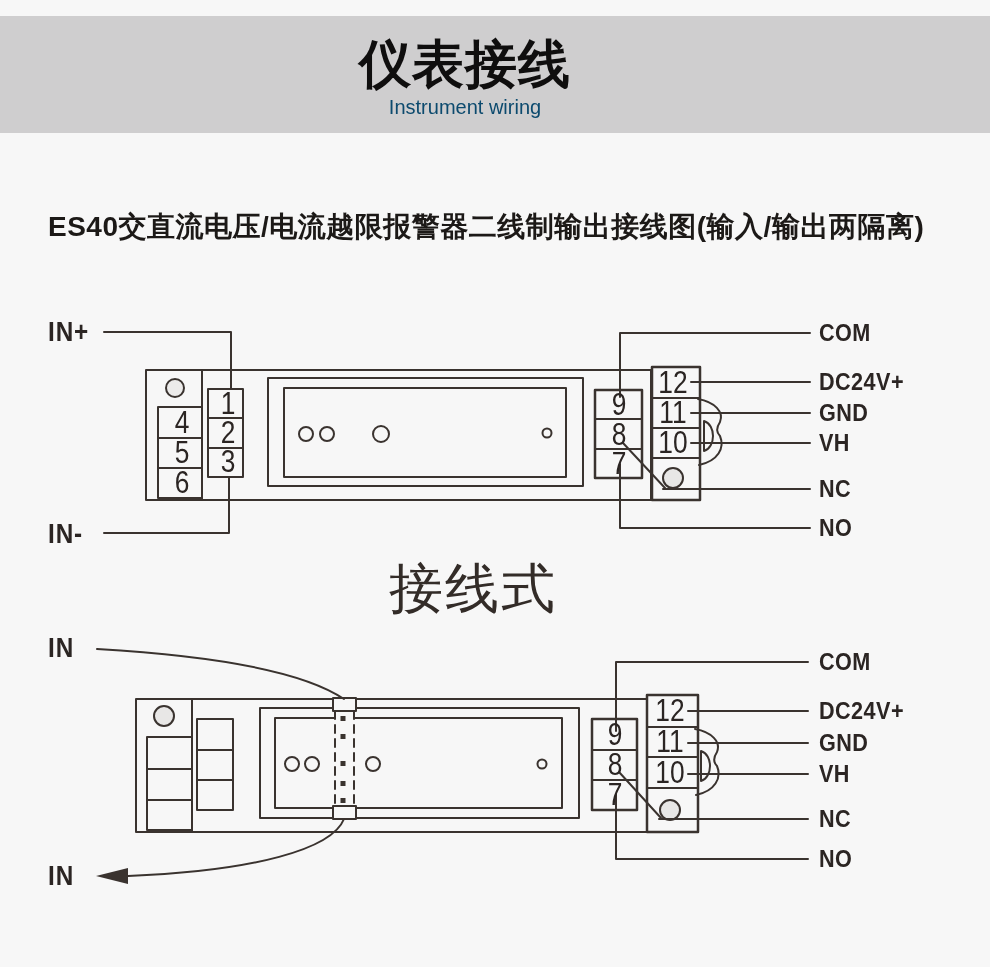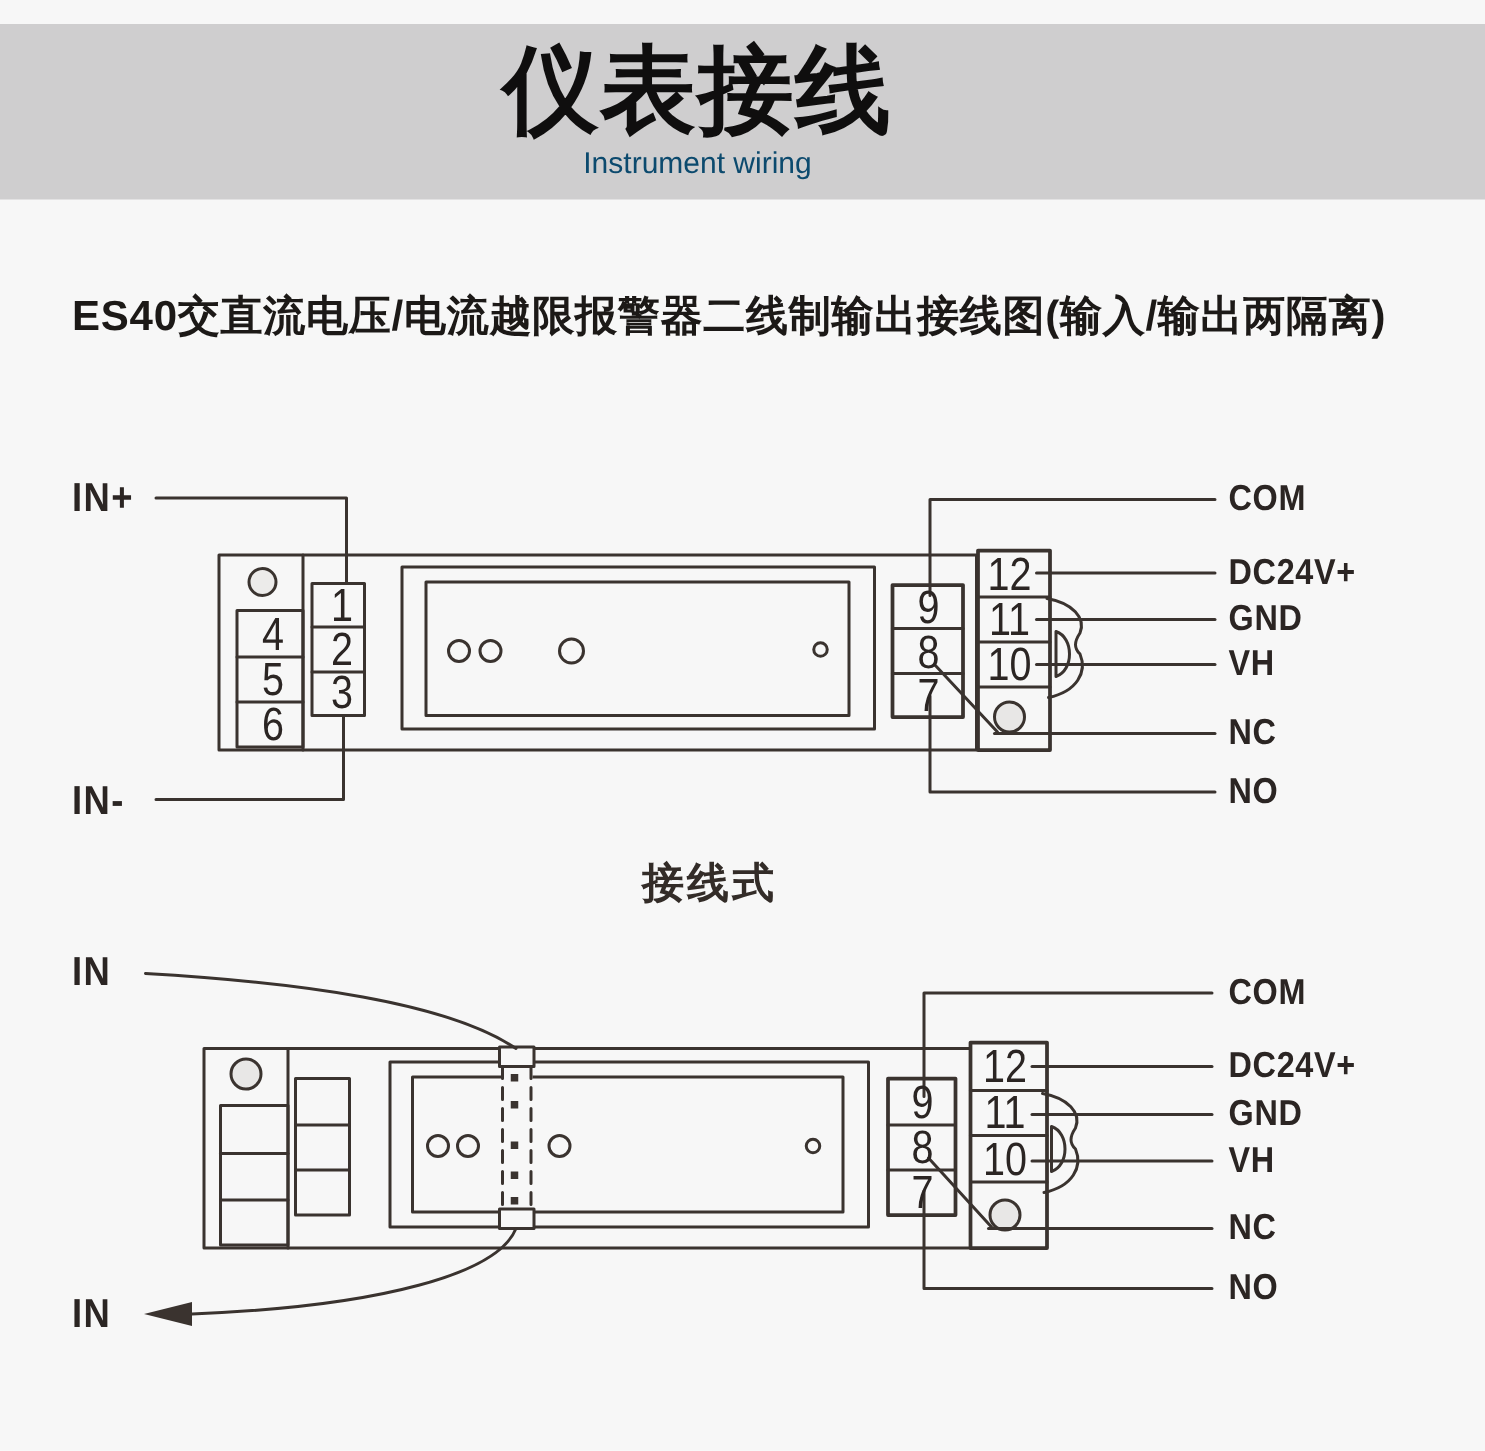--- a/index.html
+++ b/index.html
@@ -8,45 +8,45 @@
     background:#f7f7f7; overflow:hidden;
     font-family:"Liberation Sans", sans-serif;
     color:#2b2523;
   }
   .band {
     position:absolute; left:0; top:16px; width:990px; height:117px;
     background:#cfcecf;
   }
   .band-inner { width:930px; text-align:center; }
   .title {
-    padding-top:12px; font-size:64px; font-weight:700; color:#0f0e0e;
+    padding-top:22px; font-size:52px; font-weight:700; color:#0f0e0e;
     line-height:1.0; letter-spacing:1px;
   }
   .subtitle { margin-top:6px; font-size:20px; font-weight:400; color:#0c4a6e; }
   .description {
-    position:absolute; left:48px; top:192px;
+    position:absolute; left:48px; top:208px;
     font-size:28px; font-weight:700; color:#1c1917; white-space:nowrap;
     letter-spacing:0.5px;
   }
   .art { position:absolute; left:0; top:0; }
   .lbl { position:absolute; white-space:nowrap; color:#2b2523; }
   .num {
     font-size:31px; font-weight:400;
     transform:translate(-50%,-50%) scaleX(0.85);
   }
   .pin {
     font-size:24px; font-weight:700; letter-spacing:0.5px;
     transform:translateY(-50%) scaleX(0.9); transform-origin:left center;
   }
   .inlbl {
     font-size:27px; font-weight:700; letter-spacing:1px;
     transform:translateY(-50%) scaleX(0.9); transform-origin:left center;
   }
   .caption {
-    font-size:28px; font-weight:700; color:#332c28; letter-spacing:2px;
+    font-size:54px; font-weight:400; color:#332c28; letter-spacing:2px;
     transform:translate(-50%,-50%);
   }
 </style>
 </head>
 <body>
 
 <div class="page">
 
   <div class="band">
     <div class="band-inner">

